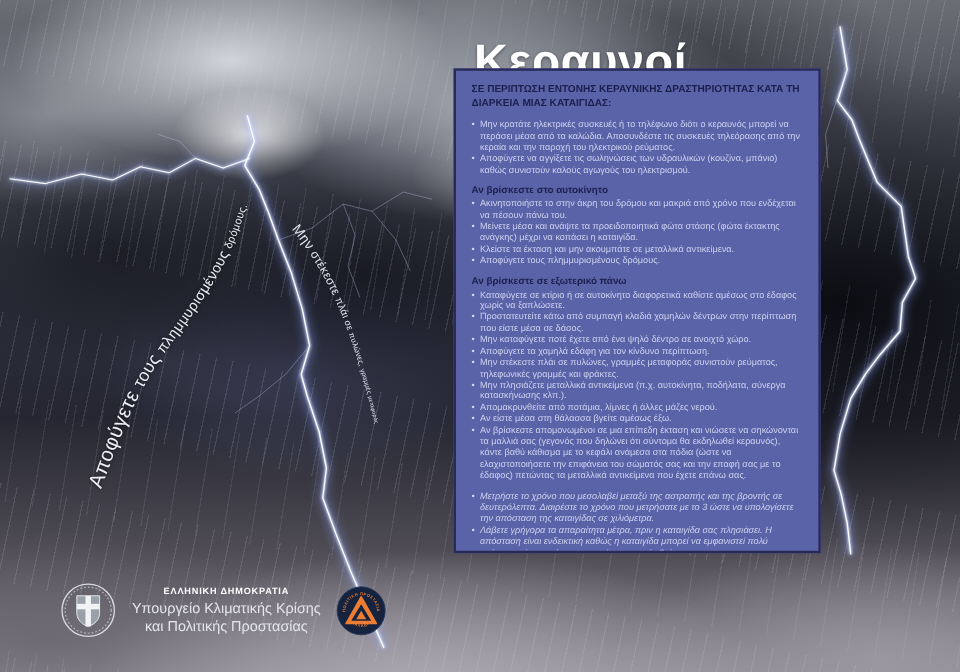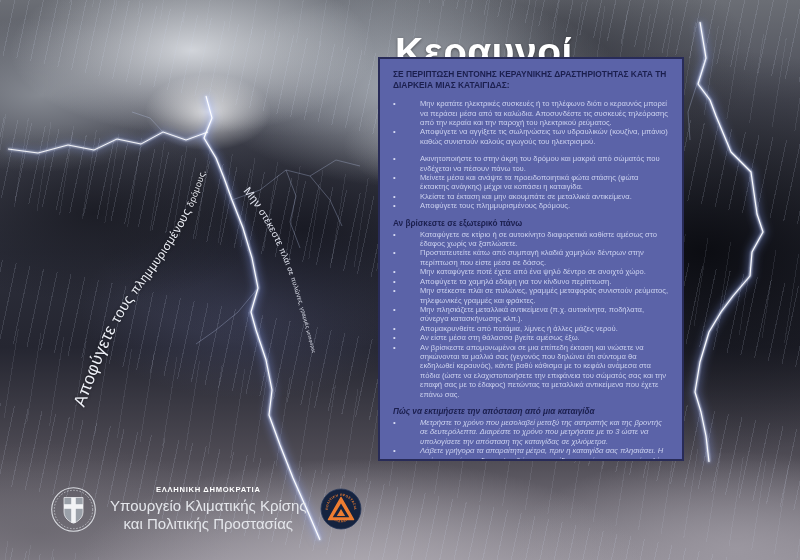--- a/index.html
+++ b/index.html
@@ -42,28 +42,28 @@
 
   
   .panel{position:absolute;left:378px;top:57px;width:306px;height:404px;
          box-sizing:border-box;background:#5b63a8;border:2px solid #282b58;
          padding:10px 13px 8px 13px;overflow:hidden;}
   .phead{margin:0 0 5px 0;color:#1b1f4e;font-weight:bold;font-size:8.4px;line-height:1.32;}
   .sec{margin-top:8px;}
   .sec-title{margin:0 0 2px 0;font-size:8.2px;font-weight:bold;color:#1b1f4e;}
   .bullet{display:flex;font-size:7.6px;line-height:1.24;color:#ccd2ef;}
   .bullet .dot{width:7px;flex:none;color:#d8dcf4;}
-  .bullet .btext{flex:1;margin-left:20px;}
+  .bullet .btext{flex:1;}
   .sec.italic .sec-title,.sec.italic .bullet{font-style:italic;}
 
   
   .footer{position:absolute;left:50px;top:485px;display:flex;align-items:center;gap:13px;}
   .ministry{text-align:center;color:#e4e6eb;}
   .gov{font-size:7.6px;font-weight:bold;letter-spacing:.7px;color:#fff;margin-bottom:3px;text-align:center;}
-  .minline{font-size:15px;line-height:1.2;}
+  .minline{font-size:12px;line-height:1.2;}
 </style>
 </head>
 <body>
 
 <div class="canvas">
 
   <div class="bg"></div>
   <div class="rain rain1"></div>
   <div class="rain rain2"></div>
 
@@ -127,23 +127,24 @@
           <div class="bullet">
             <span class="dot">•</span>
             <span class="btext">Μην κρατάτε ηλεκτρικές συσκευές ή το τηλέφωνο διότι ο κεραυνός μπορεί να περάσει μέσα από τα καλώδια. Αποσυνδέστε τις συσκευές τηλεόρασης από την κεραία και την παροχή του ηλεκτρικού ρεύματος.</span>
           </div>
           <div class="bullet">
             <span class="dot">•</span>
             <span class="btext">Αποφύγετε να αγγίξετε τις σωληνώσεις των υδραυλικών (κουζίνα, μπάνιο) καθώς συνιστούν καλούς αγωγούς του ηλεκτρισμού.</span>
           </div>
         </div>
         <div class="sec">
-          <div class="bullet">
-            <span class="dot">•</span>
-            <span class="btext">Ακινητοποιήστε το στην άκρη του δρόμου και μακριά από σώματός που ενδέχεται να πέσουν πάνω του.</span>
+          <h3 class="sec-title">Αν βρίσκεστε στο αυτοκίνητο</h3>
+          <div class="bullet">
+            <span class="dot">•</span>
+            <span class="btext">Ακινητοποιήστε το στην άκρη του δρόμου και μακριά από χρόνο που ενδέχεται να πέσουν πάνω του.</span>
           </div>
           <div class="bullet">
             <span class="dot">•</span>
             <span class="btext">Μείνετε μέσα και ανάψτε τα προειδοποιητικά φώτα στάσης (φώτα έκτακτης ανάγκης) μέχρι να κοπάσει η καταιγίδα.</span>
           </div>
           <div class="bullet">
             <span class="dot">•</span>
             <span class="btext">Κλείστε τα έκταση και μην ακουμπάτε σε μεταλλικά αντικείμενα.</span>
           </div>
           <div class="bullet">
@@ -184,21 +185,20 @@
           <div class="bullet">
             <span class="dot">•</span>
             <span class="btext">Αν είστε μέσα στη θάλασσα βγείτε αμέσως έξω.</span>
           </div>
           <div class="bullet">
             <span class="dot">•</span>
             <span class="btext">Αν βρίσκεστε απομονωμένοι σε μια επίπεδη έκταση και νιώσετε να σηκώνονται τα μαλλιά σας (γεγονός που δηλώνει ότι σύντομα θα εκδηλωθεί κεραυνός), κάντε βαθύ κάθισμα με το κεφάλι ανάμεσα στα πόδια (ώστε να ελαχιστοποιήσετε την επιφάνεια του σώματός σας και την επαφή σας με το έδαφος) πετώντας τα μεταλλικά αντικείμενα που έχετε επάνω σας.</span>
           </div>
         </div>
         <div class="sec italic">
-          <h3 class="sec-title">Πώς να εκτιμήσετε την απόσταση από μια καταιγίδα</h3>
           <div class="bullet">
             <span class="dot">•</span>
             <span class="btext">Μετρήστε το χρόνο που μεσολαβεί μεταξύ της αστραπής και της βροντής σε δευτερόλεπτα. Διαιρέστε το χρόνο που μετρήσατε με το 3 ώστε να υπολογίσετε την απόσταση της καταιγίδας σε χιλιόμετρα.</span>
           </div>
           <div class="bullet">
             <span class="dot">•</span>
             <span class="btext">Λάβετε γρήγορα τα απαραίτητα μέτρα, πριν η καταιγίδα σας πλησιάσει. Η απόσταση είναι ενδεικτική καθώς η καταιγίδα μπορεί να εμφανιστεί πολύ γρήγορα πάνω από την περιοχή στην οποία βρίσκεστε.</span>
           </div>
         </div>
       </div>

